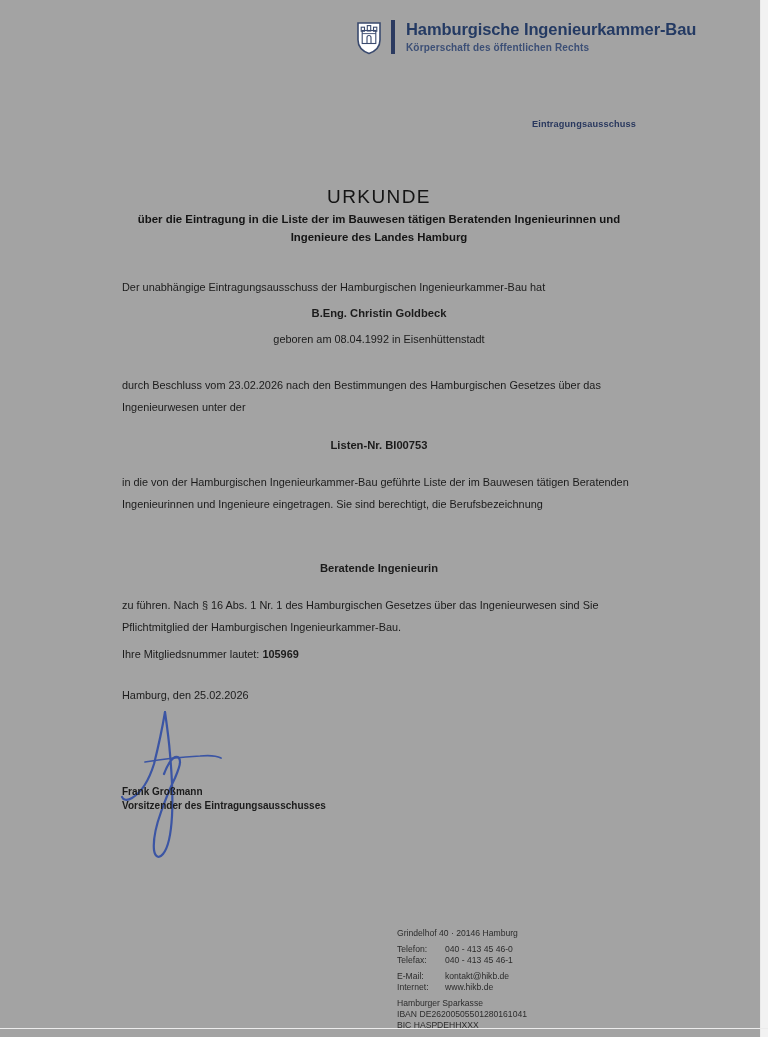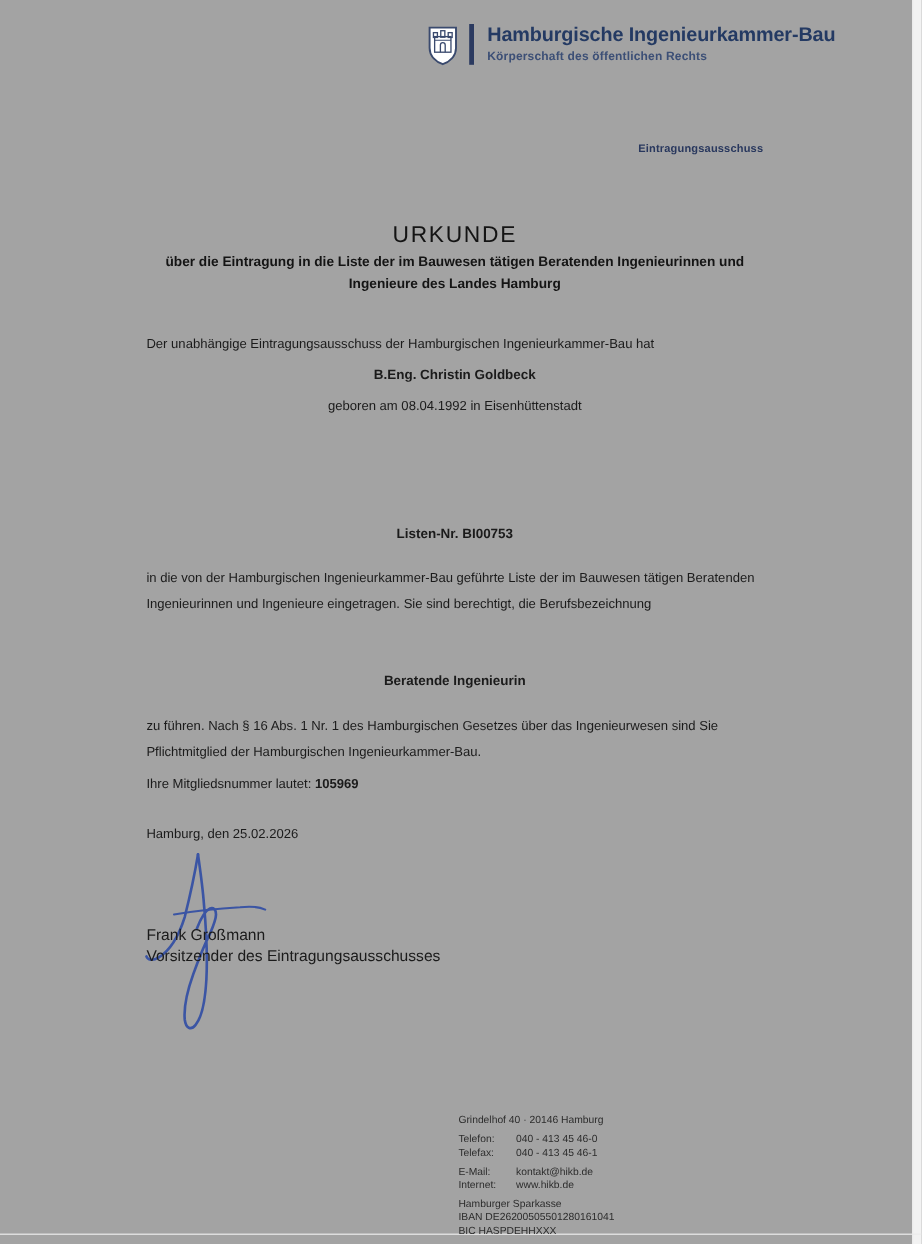--- a/index.html
+++ b/index.html
@@ -165,34 +165,34 @@
     height: 170px;
   }
   .signature-ink {
     position: absolute;
     left: 0;
     top: 0;
   }
   .signature-lines {
     position: absolute;
     left: 4px;
-    top: 70px;
-    font-size: 13px;
+    top: 85px;
+    font-size: 10px;
     color: #1b1b1b;
     line-height: 1.42;
+    font-weight: bold;
   }
 
   
   .footer {
     position: absolute;
     left: 382px;
     top: 928px;
     display: flex;
     align-items: flex-start;
-    flex-direction: column;
   }
   .footer-rule {
     width: 3px;
     background: #2b3a60;
     margin-right: 12px;
     flex: 0 0 auto;
   }
   .footer-text {
     font-size: 8.6px;
     color: #2c2c2c;
@@ -236,20 +236,21 @@
 
   <div class="doc-title">URKUNDE</div>
   <div class="doc-subtitle">über die Eintragung in die Liste der im Bauwesen tätigen Beratenden Ingenieurinnen und Ingenieure des Landes Hamburg</div>
 
   <div class="body-block b-pos-2 centered-strong">B.Eng. Christin Goldbeck</div>
 
   <div class="body-block b-pos-1 para">Der unabhängige Eintragungsausschuss der Hamburgischen Ingenieurkammer-Bau hat</div>
 
   <div class="body-block b-pos-3 centered-plain">geboren am 08.04.1992 in Eisenhüttenstadt</div>
 
+  <div class="body-block b-pos-4 para">durch Beschluss vom 23.02.2026 nach den Bestimmungen des Hamburgischen Gesetzes über das Ingenieurwesen unter der</div>
 
   <div class="body-block b-pos-5 centered-strong">Listen-Nr. BI00753</div>
 
   <div class="body-block b-pos-6 para">in die von der Hamburgischen Ingenieurkammer-Bau geführte Liste der im Bauwesen tätigen Beratenden Ingenieurinnen und Ingenieure eingetragen. Sie sind berechtigt, die Berufsbezeichnung</div>
 
   <div class="body-block b-pos-7 centered-strong">Beratende Ingenieurin</div>
 
   <div class="body-block b-pos-8 para">zu führen. Nach § 16 Abs. 1 Nr. 1 des Hamburgischen Gesetzes über das Ingenieurwesen sind Sie Pflichtmitglied der Hamburgischen Ingenieurkammer-Bau.</div>
 
   <div class="body-block b-pos-9 para">

